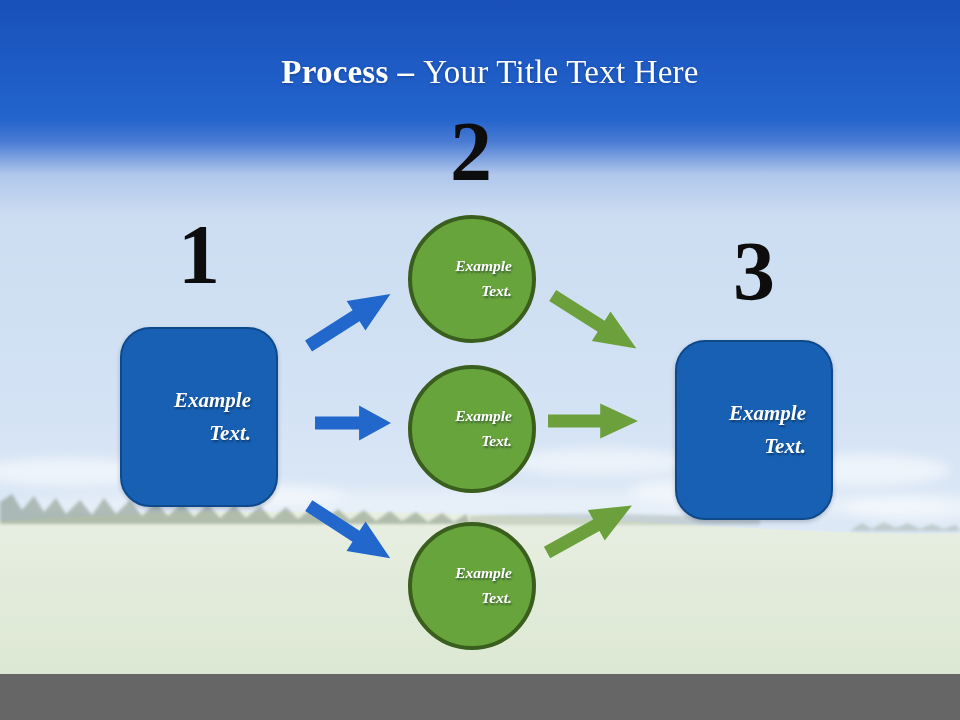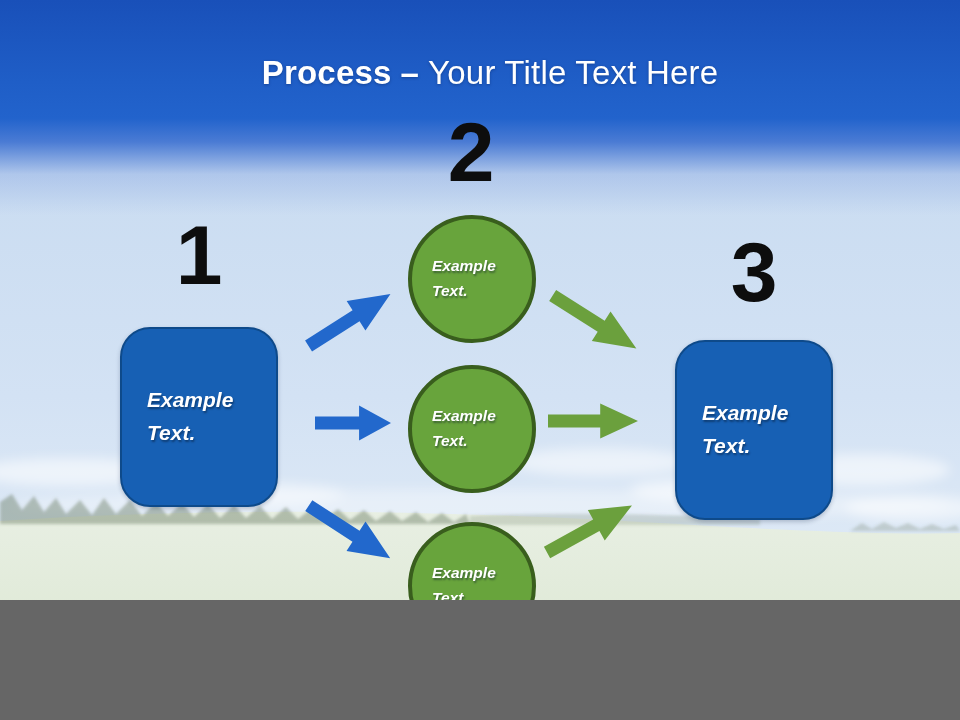--- a/index.html
+++ b/index.html
@@ -1,18 +1,18 @@
 <!DOCTYPE html>
 <html style="--title-text: #ffffff; --number-text: #0d0d0d; --header-blue: #2263cc; --box-fill: #1760b4; --box-border: #0e4a8a; --circle-fill: #68a43c; --circle-border: #395e1d; --arrow-blue: #2268cc; --arrow-green: #6ba03d; --shape-label-text: #ffffff;"><head>
 <meta charset="utf-8">
 <style>
   html,body{margin:0;padding:0;background:#666;}
   .slide{
-    position:relative;width:960px;height:600px;overflow:hidden;
-    font-family:Liberation Sans, sans-serif;
+    position:relative;width:960px;height:674px;overflow:hidden;
+    font-family:Liberation Serif, serif;
     background:#cfe0f2;
   }
   .slide *{box-sizing:border-box;}
   svg.scenery{position:absolute;left:0;top:0;}
   .header-band{
     position:absolute;left:0;top:0;right:0;height:215px;
     background:linear-gradient(180deg,
       #1950b9 0%, #1f5ec7 38%, #2263cc 55%,
       rgba(57,110,208,0.88) 66%, rgba(135,166,226,0.40) 81%,
       rgba(198,218,240,0) 100%);
@@ -48,21 +48,21 @@
     position:absolute;width:128px;height:128px;border-radius:50%;
     background:var(--circle-fill,#68a43c);
     border:4px solid var(--circle-border,#395e1d);
     display:flex;align-items:center;justify-content:center;
   }
   .circ1{left:408px;top:215px;}
   .circ2{left:408px;top:365px;}
   .circ3{left:408px;top:522px;}
   .shape-label{
     color:var(--shape-label-text,#fff);font-weight:700;font-style:italic;
-    text-align:left;line-height:1.55;
+    text-align:right;line-height:1.55;
     text-shadow:1px 2px 2px rgba(5,20,40,.45);
   }
   .proc-box .shape-label{font-size:21px;width:104px;}
   .proc-circle .shape-label{font-size:15.5px;width:80px;line-height:1.6;}
   svg.arrow{position:absolute;overflow:visible;}
   svg.arrow.blue polygon{fill:var(--arrow-blue,#2268cc);}
   svg.arrow.green polygon{fill:var(--arrow-green,#6ba03d);}
   .a-blue-top {left:301px;top:302px;transform:rotate(-32.4deg);}
   .a-blue-mid {left:315px;top:405px;}
   .a-blue-bot {left:301px;top:514px;transform:rotate(32.9deg);}

